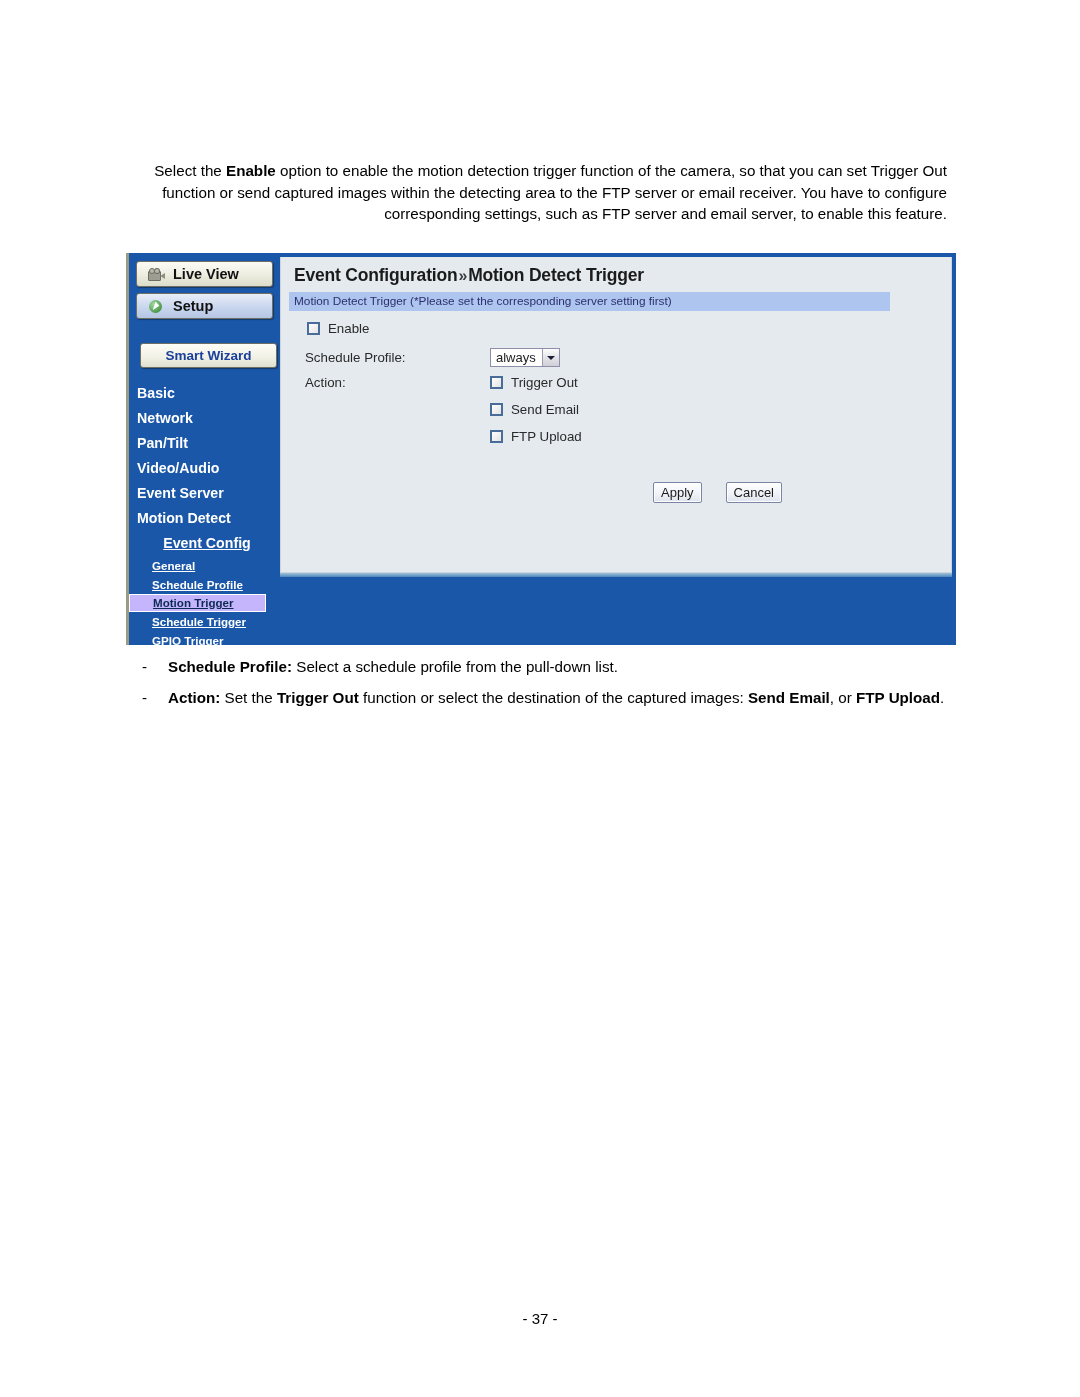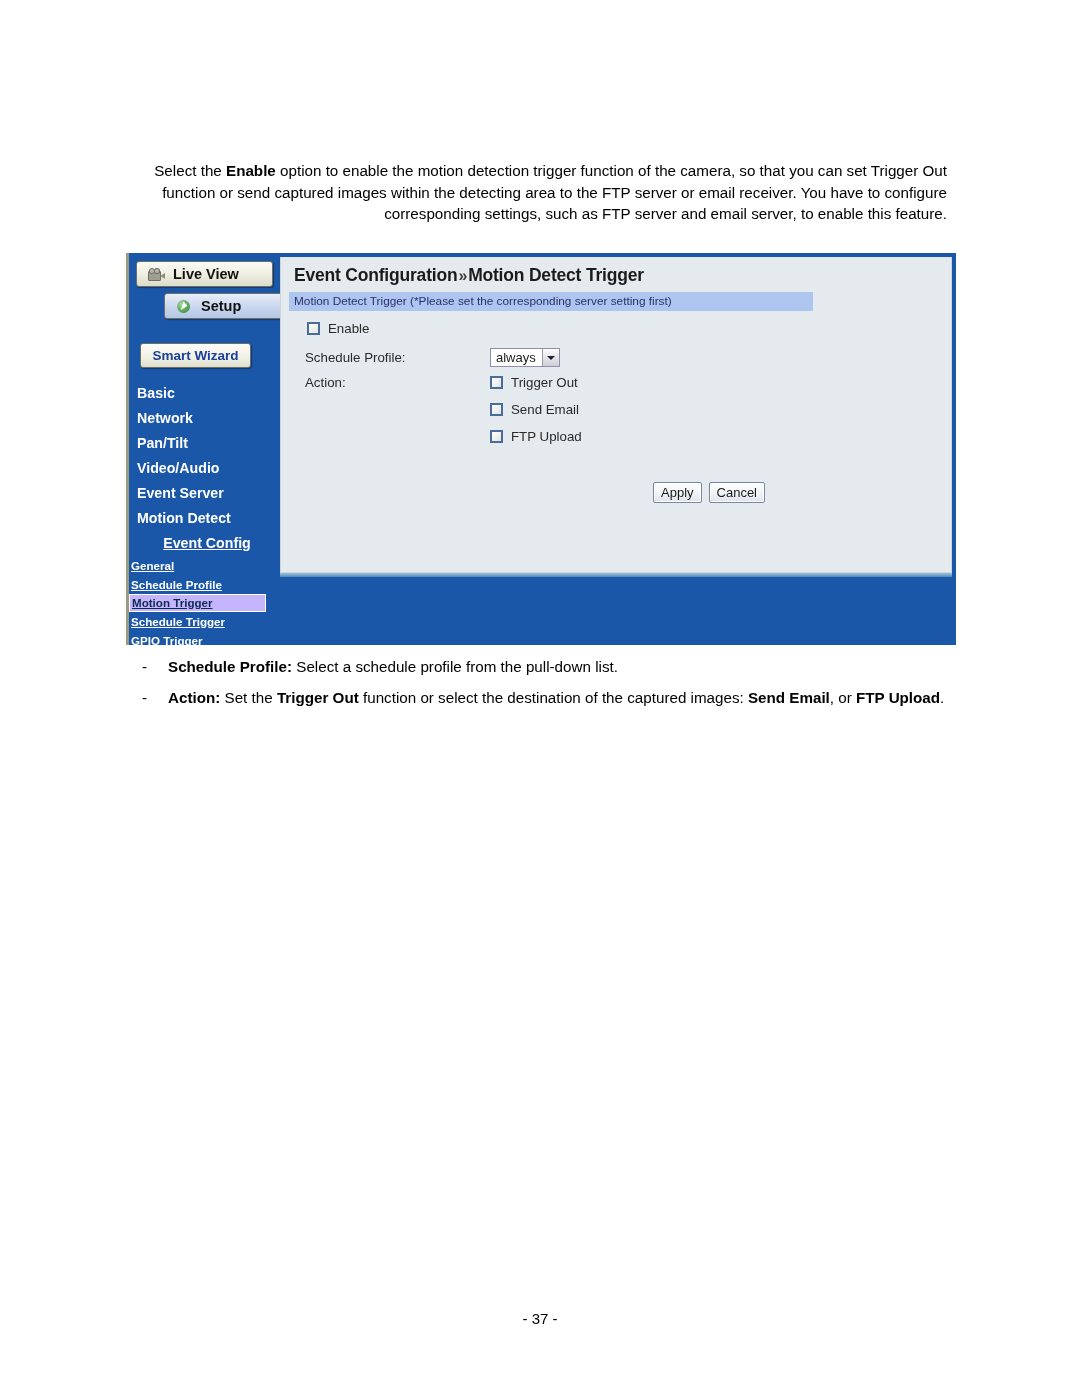--- a/index.html
+++ b/index.html
@@ -82,25 +82,24 @@
     left: 7px; top: 8px;
     width: 137px; height: 26px;
     background: linear-gradient(#fcfcf6, #ebebdd 60%, #dcdccb);
     padding-left: 11px;
   }
   .btn-setup {
     left: 7px; top: 40px;
     width: 137px; height: 26px;
     background: linear-gradient(#e9eef8, #c9d6ee 55%, #b5c6e4);
     padding-left: 11px;
-    margin-left: 28px;
   }
   .btn-wizard {
     left: 11px; top: 90px;
-    width: 111px; height: 25px;
+    width: 137px; height: 25px;
     background: linear-gradient(#fdfdf8, #f0f0e4 60%, #e0e0d0);
     justify-content: center;
     color: #1a3f9c;
     font-size: 13.5px;
   }
 
   .ico-cam {
     width: 17px; height: 12px;
     margin-right: 8px;
     position: relative;
@@ -174,21 +173,21 @@
     white-space: nowrap;
   }
   .nav-main.active {
     text-decoration: underline;
     text-align: center;
   }
   .nav-sub {
     color: #ffffff;
     font-size: 11.6px;
     font-weight: bold;
-    padding-left: 2px;
+    padding-left: 23px;
     height: 19px;
     line-height: 19px;
     text-decoration: underline;
     white-space: nowrap;
   }
   .nav-sub.sel {
     background: #c4b5fd;
     color: #0c2a52;
     width: 137px;
     box-sizing: border-box;
@@ -231,21 +230,21 @@
   .pane-title .chev {
     color: #3c3c3c;
     font-size: 16px;
     padding: 0 1px;
   }
 
   .pane-subbar {
     position: absolute;
     left: 8px;
     top: 35px;
-    width: 524px;
+    width: 601px;
     height: 19px;
     background: #aec6ef;
     color: #2b2f6b;
     font-size: 11.8px;
     line-height: 19px;
     padding-left: 5px;
     box-sizing: border-box;
     white-space: nowrap;
   }
 
@@ -321,21 +320,21 @@
   }
 
   .chk-col { display: flex; flex-direction: column; gap: 12px; }
   .chk-item { display: flex; align-items: center; }
 
   .btn-row {
     position: absolute;
     left: 372px;
     top: 225px;
     display: flex;
-    gap: 7px;
+    gap: 24px;
     border-radius: 8px;
   }
   .btn-form {
     min-width: 47px;
     height: 21px;
     box-sizing: border-box;
     border: 1px solid #7b86a6;
     border-radius: 2px;
     background: linear-gradient(#ffffff, #f2f4f8 50%, #dfe3ec);
     font-size: 13px;

